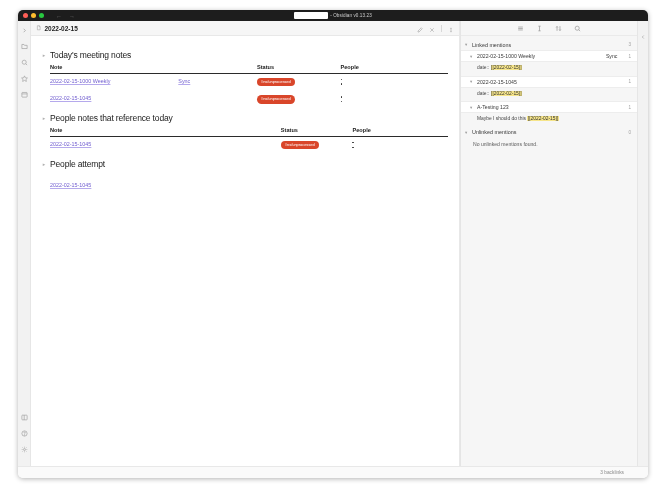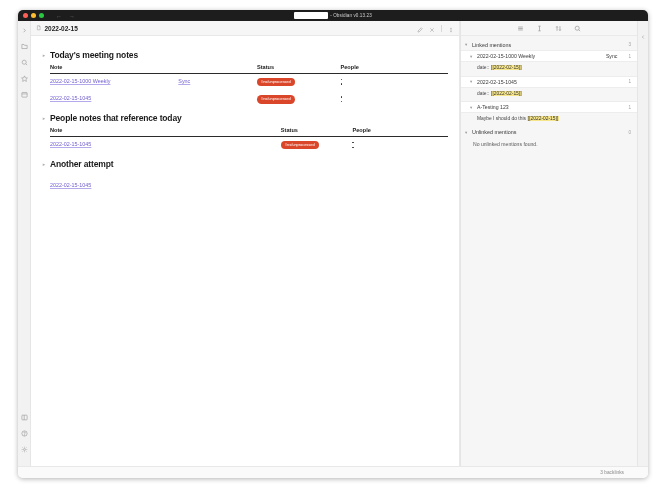--- a/index.html
+++ b/index.html
@@ -167,21 +167,21 @@
     width: 4px; height: 4px;
     color: #b0b0b0;
     font-size: 5px;
     line-height: 4px;
     display: flex;
     align-items: center;
     justify-content: center;
   }
   .heading {
     font-size: 8.5px;
-    font-weight: bold;
+    font-weight: normal;
     color: #1a1a1a;
     letter-spacing: -0.15px;
   }
 
   table.dv-table {
     width: 100%;
     border-collapse: collapse;
     table-layout: fixed;
     margin-left: 8px;
     width: calc(100% - 8px);
@@ -532,21 +532,21 @@
                       </span>
                   </td>
                 </tr>
               </tbody>
             </table>
           </div>
 
           <div class="section">
             <div class="heading-row">
               <span class="fold-caret">▸</span>
-              <span class="heading">Another attempt</span>
+              <span class="heading">People attempt</span>
             </div>
             <div class="plain-link-row">
               <a class="ilink" href="#">2022-02-15-1045</a>
             </div>
           </div>
 
         </div>
       </div>
 
       <div id="right-panel">

